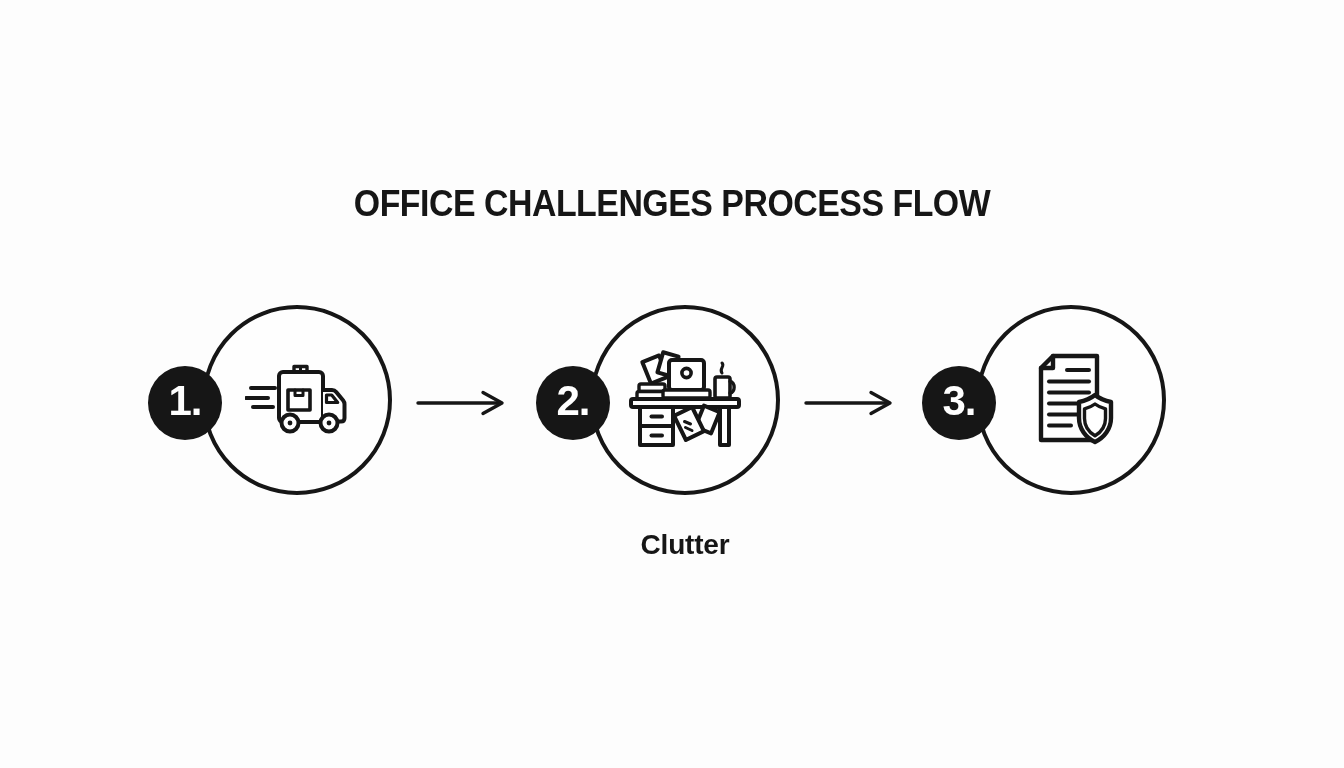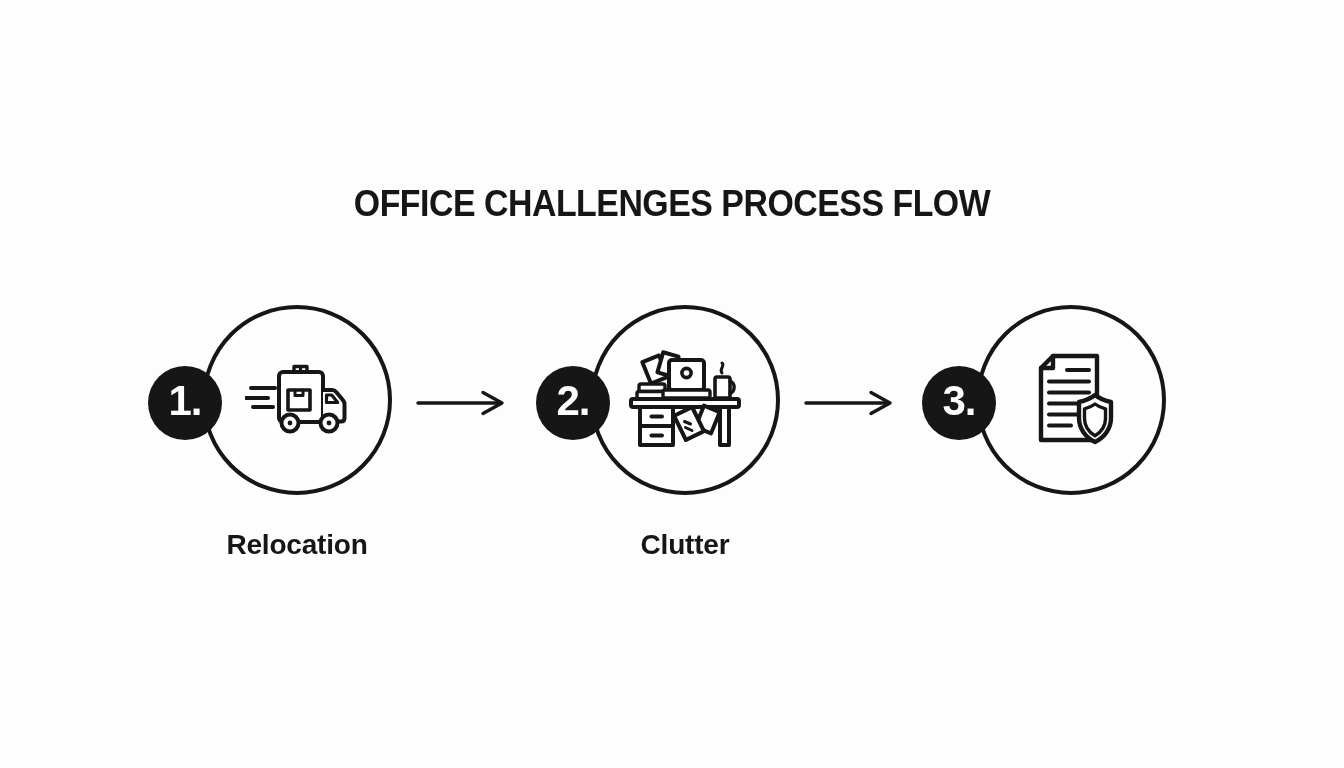--- a/index.html
+++ b/index.html
@@ -113,21 +113,20 @@
           <path d="M50 30 v5.5 h8 v-5.5" stroke-width="3"></path>
           <path d="M78 30 H87 q2.6 0 4.2 2 l7 8.6 q1.3 1.6 1.3 3.7 V58 q0 3.5 -3.5 3.5 H78" fill="#fff"></path>
           <path d="M81.5 35 h5.2 l6 7.5 H81.5 Z" stroke-width="3.2"></path>
           <circle cx="45" cy="63" r="8.5" fill="#fff"></circle>
           <circle cx="84" cy="63" r="8.5" fill="#fff"></circle>
           <circle cx="45" cy="63" r="2.4" fill="currentColor" stroke="none"></circle>
           <circle cx="84" cy="63" r="2.4" fill="currentColor" stroke="none"></circle>
         </g>
       </svg>
     </div>
-    <div class="step-label">Relocation</div>
   </section>
 
   <svg class="arrow arrow-1" viewBox="0 0 100 28" aria-hidden="true">
     <g fill="none" stroke="currentColor" stroke-width="3.4" stroke-linecap="round" stroke-linejoin="round">
       <path d="M2 14 H84"></path>
       <path d="M67 3.5 L86 14 L67 24.5"></path>
     </g>
   </svg>
 
   <section class="step step-2">

